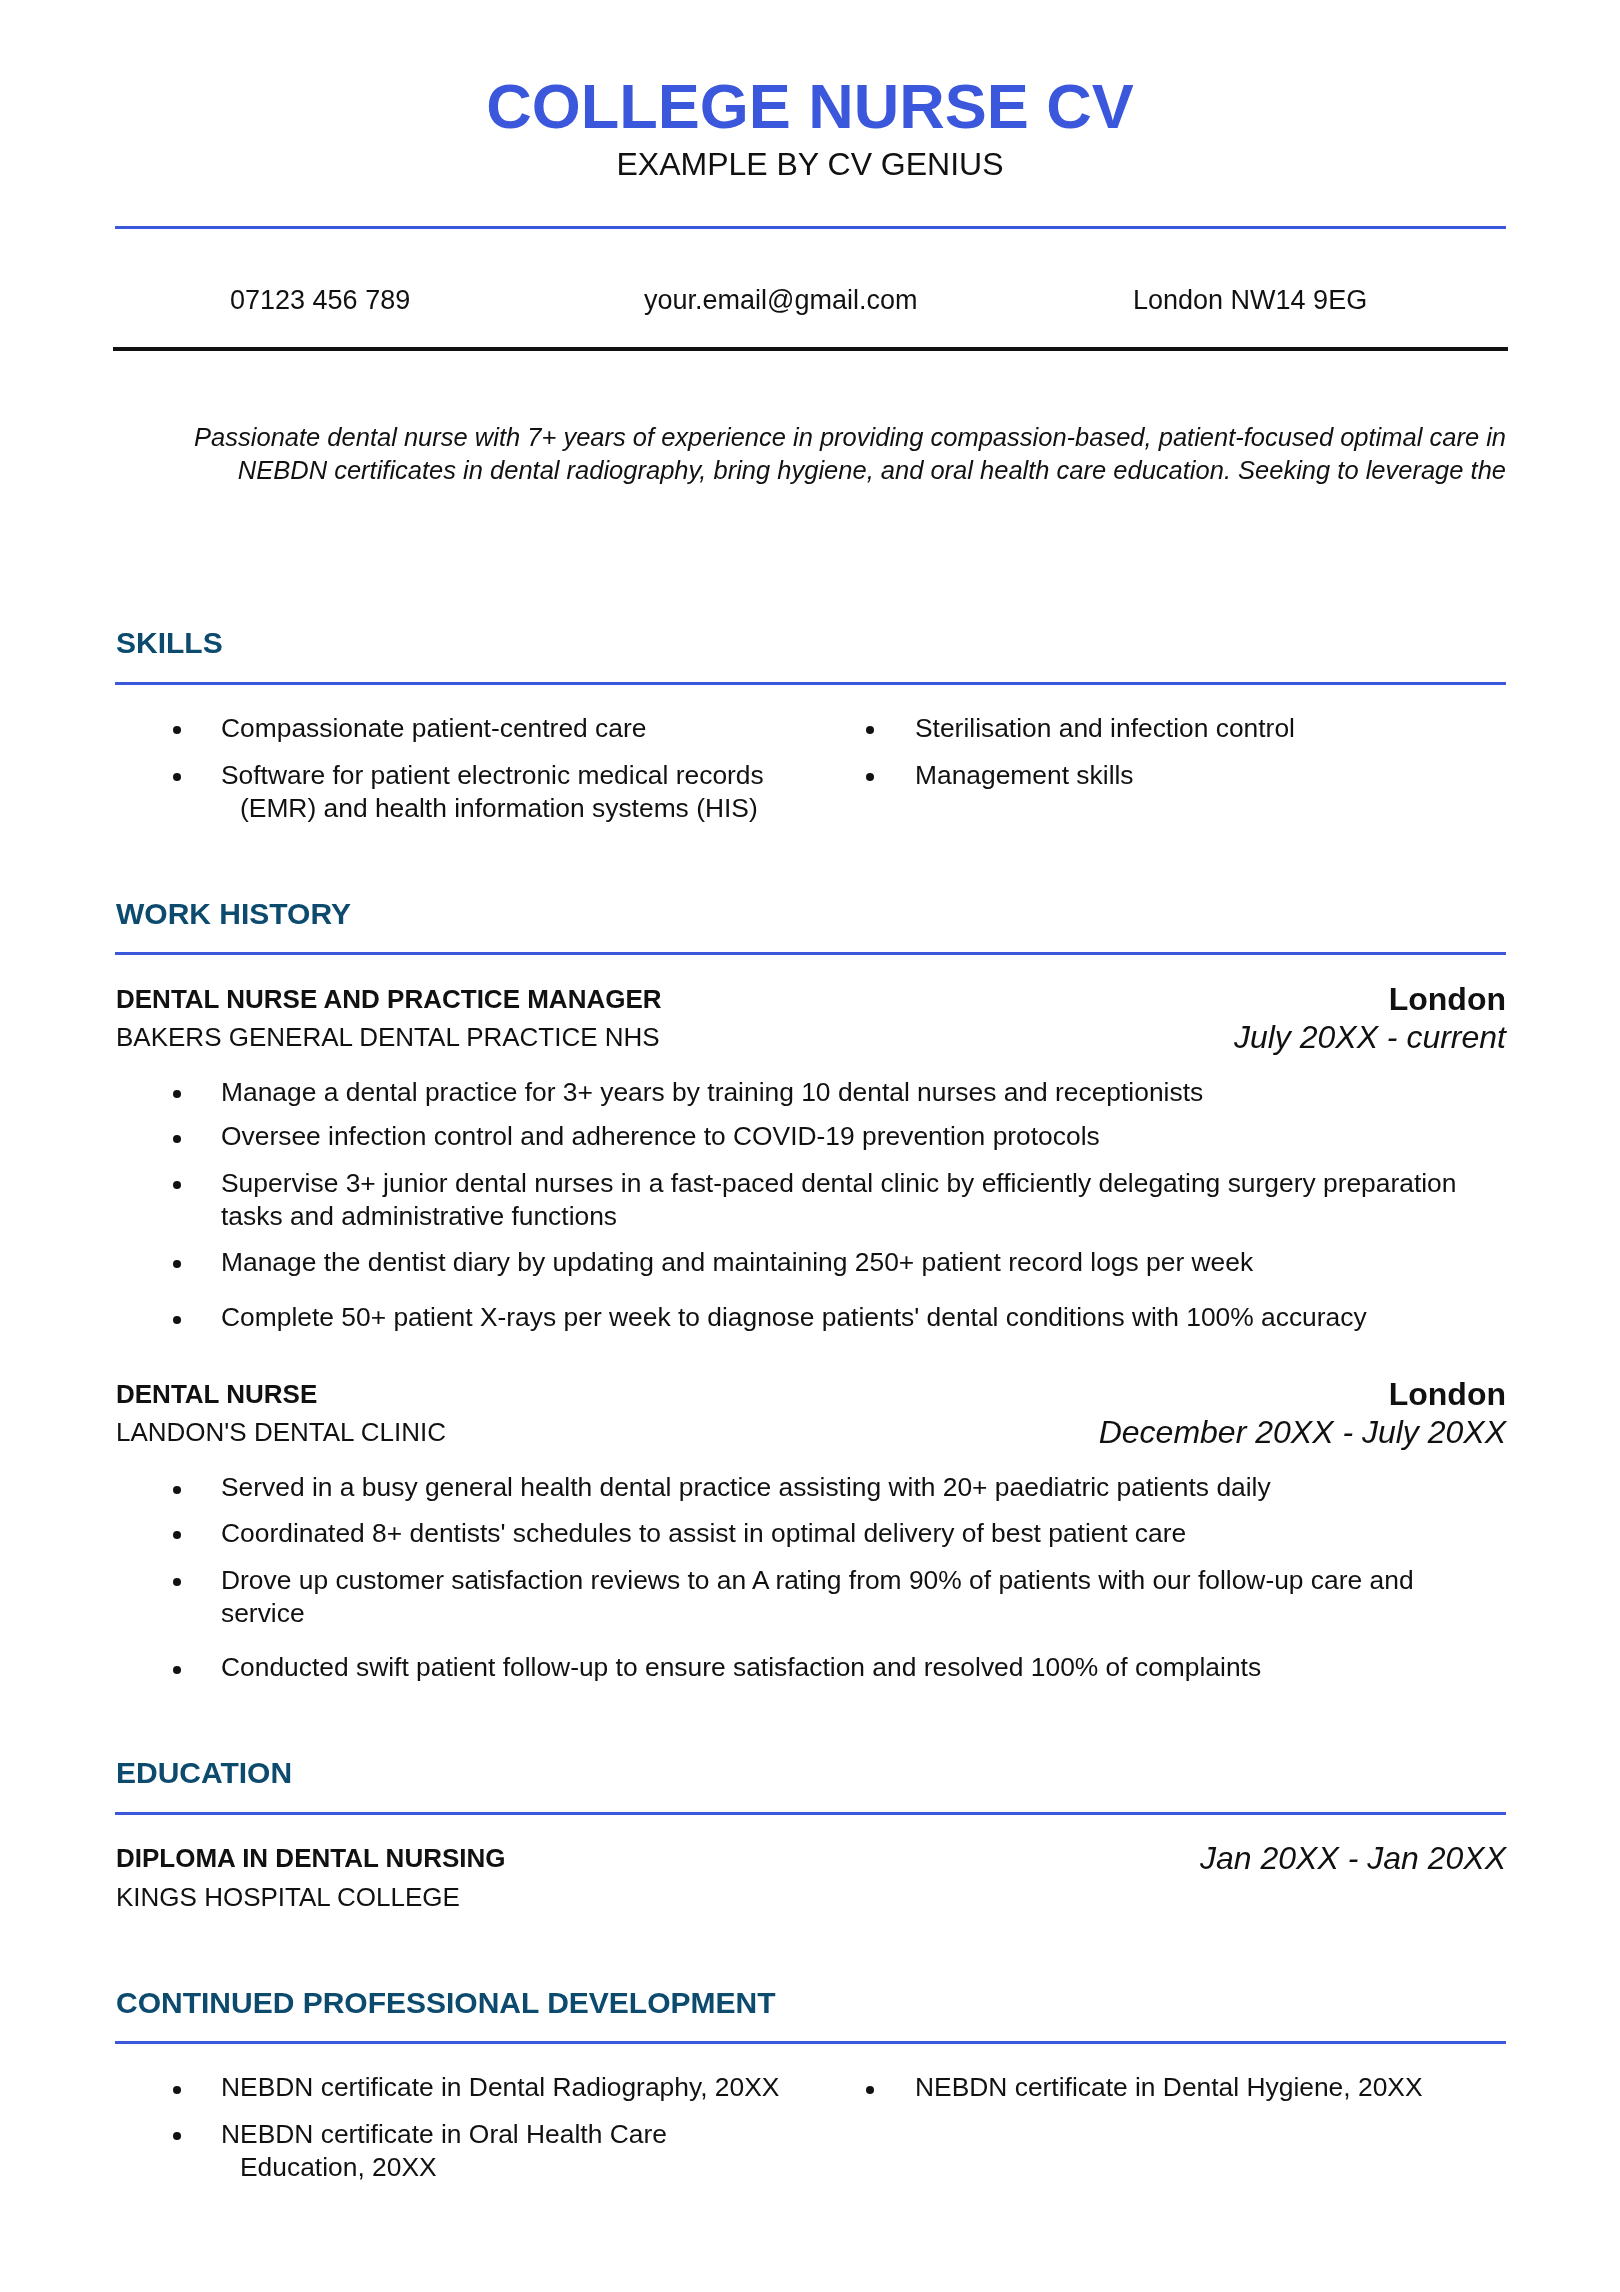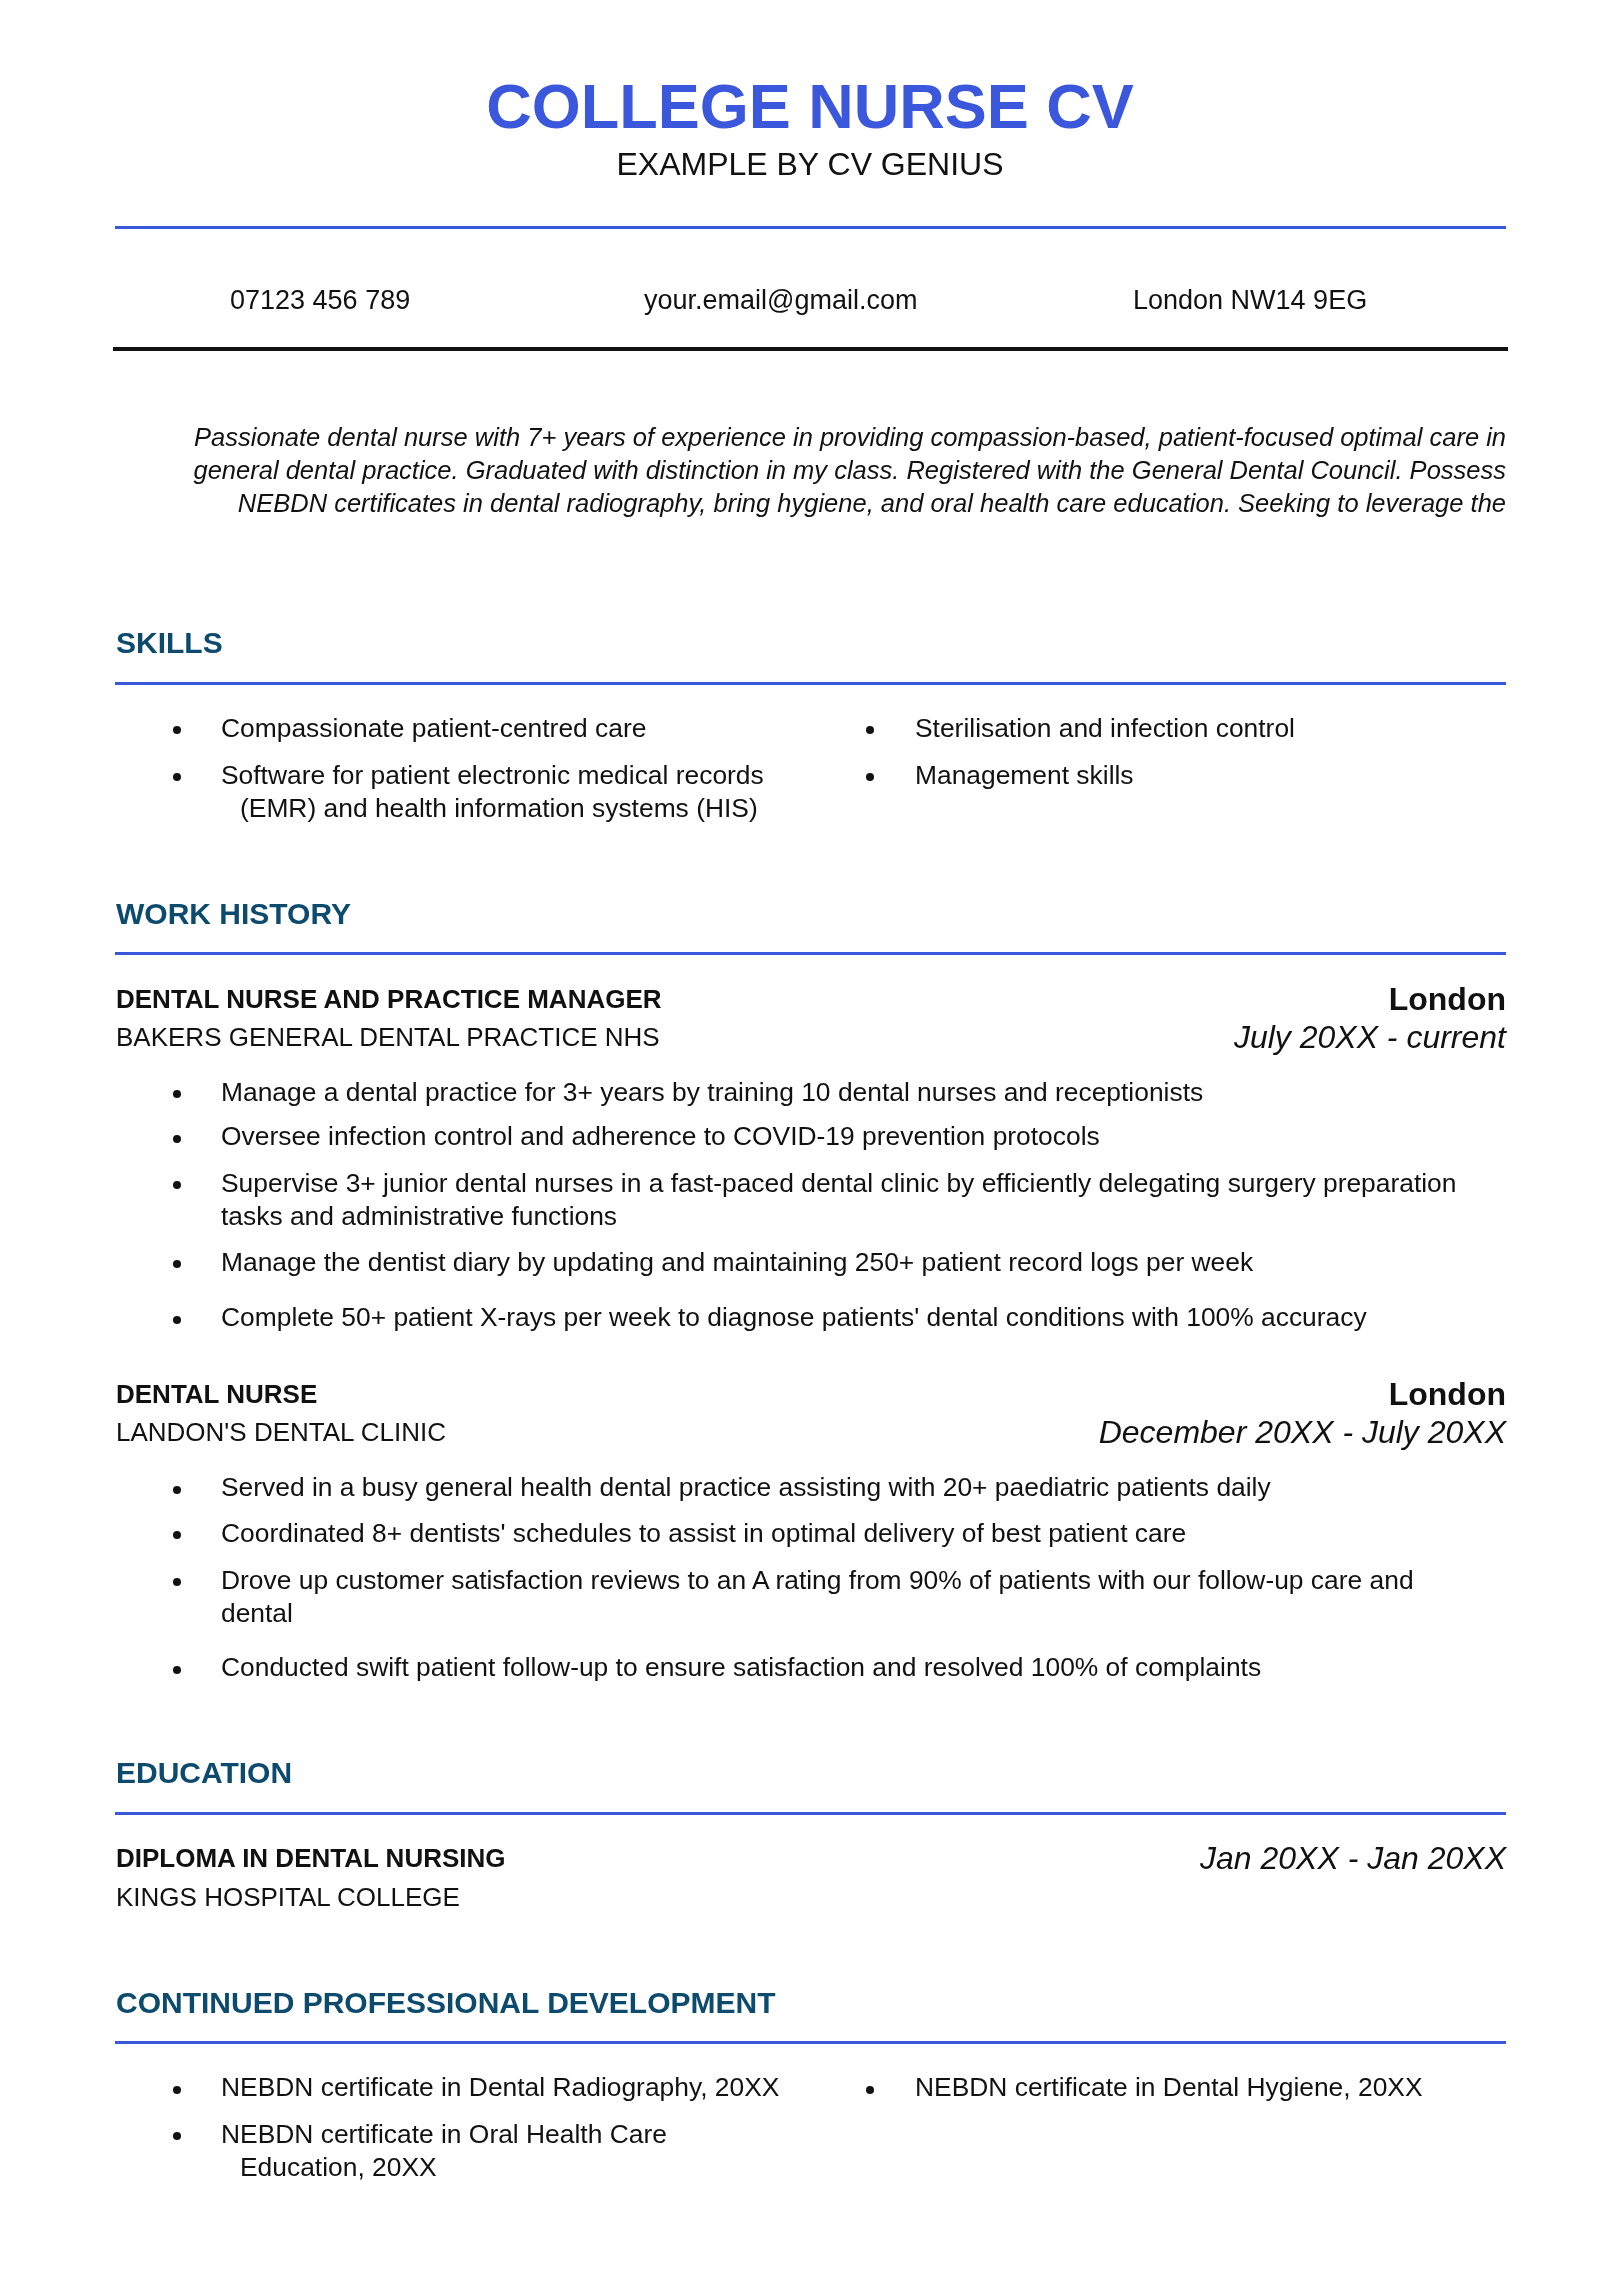--- a/index.html
+++ b/index.html
@@ -30,21 +30,20 @@
 <div class="abs subtitle">EXAMPLE BY CV GENIUS</div>
 <div class="abs rule-blue" style="top:226px"></div>
 
 <div class="abs contact" style="left:230px">07123 456 789</div>
 <div class="abs contact" style="left:644px">your.email@gmail.com</div>
 <div class="abs contact" style="left:1133px">London NW14 9EG</div>
 <div class="abs rule-black" style="top:347px"></div>
 
 <div class="abs summary">
   <div>Passionate dental nurse with 7+ years of experience in providing compassion-based, patient-focused optimal care in</div>
-  <div>general dental practice. Graduated with distinction in my class. Registered with the General Dental Council. Possess</div>
   <div>NEBDN certificates in dental radiography, bring hygiene, and oral health care education. Seeking to leverage the</div>
 </div>
 
 <div class="abs heading" style="top:625px">SKILLS</div>
 <div class="abs rule-blue" style="top:682px"></div>
 
 <div>
   <div>
     <span class="bullet" style="left:173px; top:726px"></span>
     <div class="abs item" style="left:221px; top:712px">Compassionate patient-centred care</div>
@@ -97,21 +96,21 @@
   <div class="abs right ital" style="top:1416px">December 20XX - July 20XX</div>
 
   <span class="bullet" style="left:173px; top:1486px"></span>
   <div class="abs item" style="left:221px; top:1471px">Served in a busy general health dental practice assisting with 20+ paediatric patients daily</div>
 
   <span class="bullet" style="left:173px; top:1531px"></span>
   <div class="abs item" style="left:221px; top:1517px">Coordinated 8+ dentists' schedules to assist in optimal delivery of best patient care</div>
 
   <span class="bullet" style="left:173px; top:1578px"></span>
   <div class="abs item" style="left:221px; top:1564px">Drove up customer satisfaction reviews to an A rating from 90% of patients with our follow-up care and</div>
-  <div class="abs item" style="left:221px; top:1597px">dental</div>
+  <div class="abs item" style="left:221px; top:1597px">service</div>
 
   <span class="bullet" style="left:173px; top:1666px"></span>
   <div class="abs item" style="left:221px; top:1651px">Conducted swift patient follow-up to ensure satisfaction and resolved 100% of complaints</div>
 </div>
 
 <div class="abs heading" style="top:1755px">EDUCATION</div>
 <div class="abs rule-blue" style="top:1812px"></div>
 <div>
   <div class="abs jobtitle" style="top:1842px">DIPLOMA IN DENTAL NURSING</div>
   <div class="abs right ital" style="top:1842px">Jan 20XX - Jan 20XX</div>

